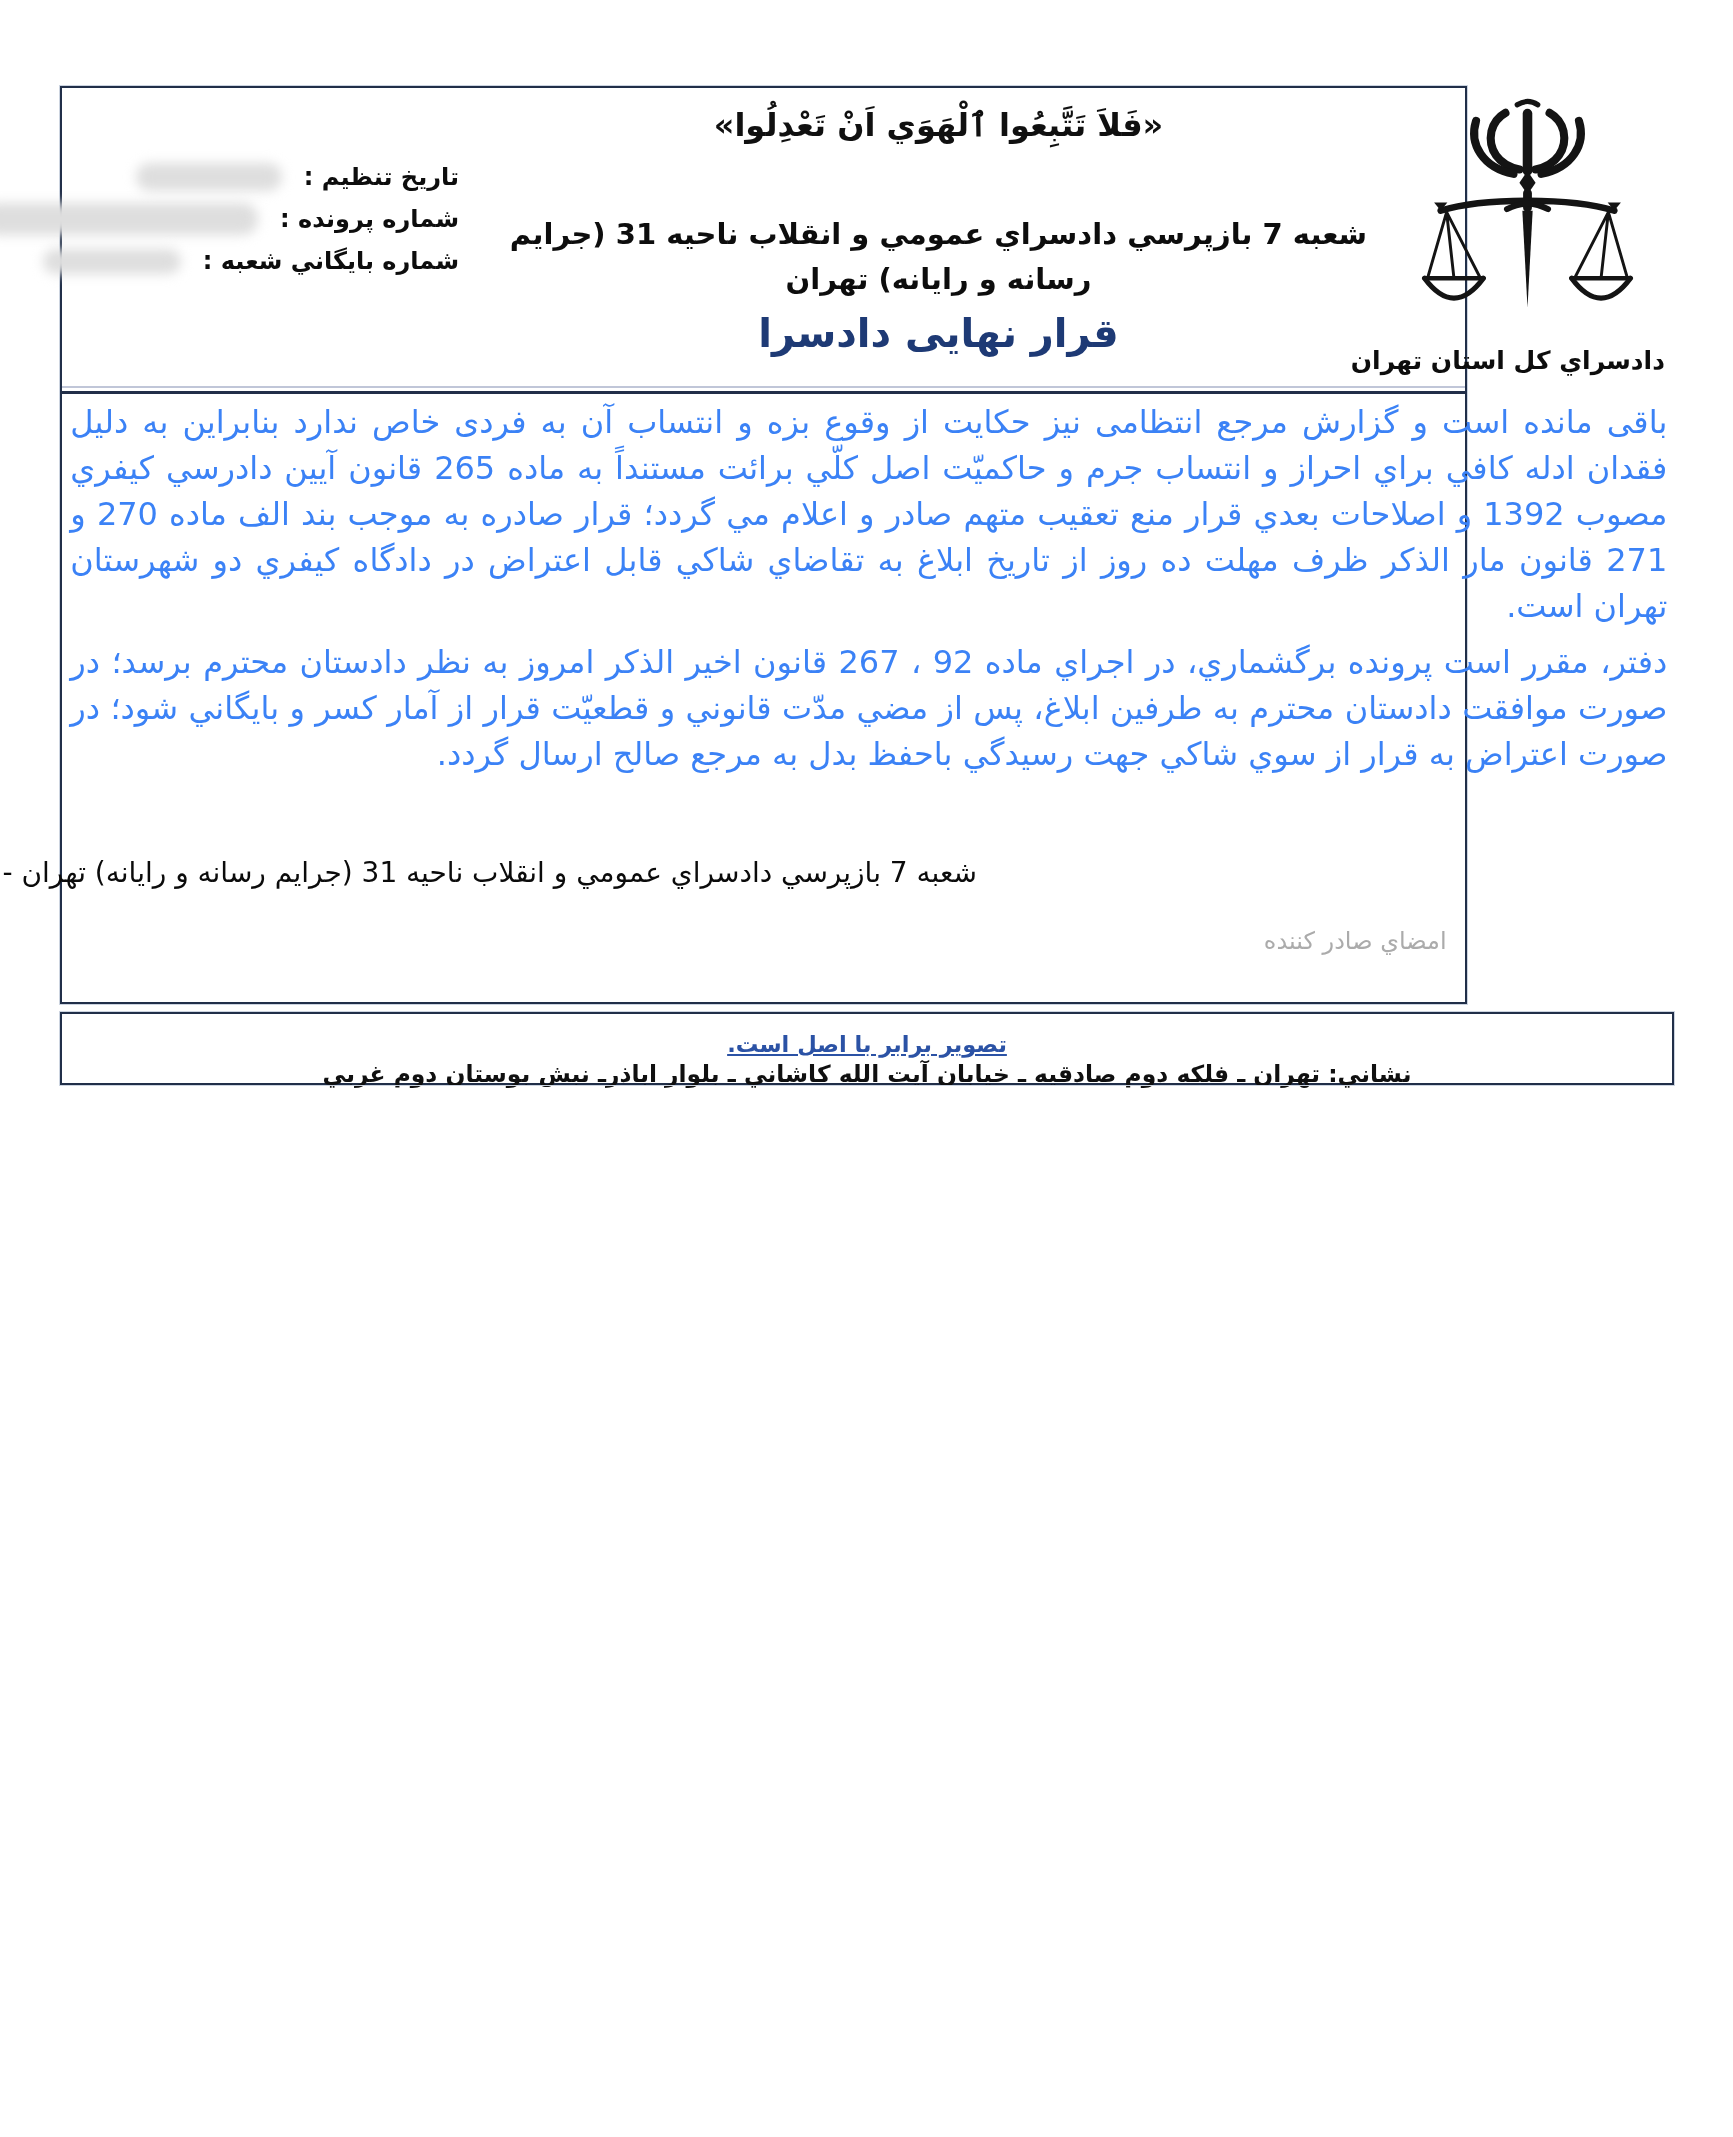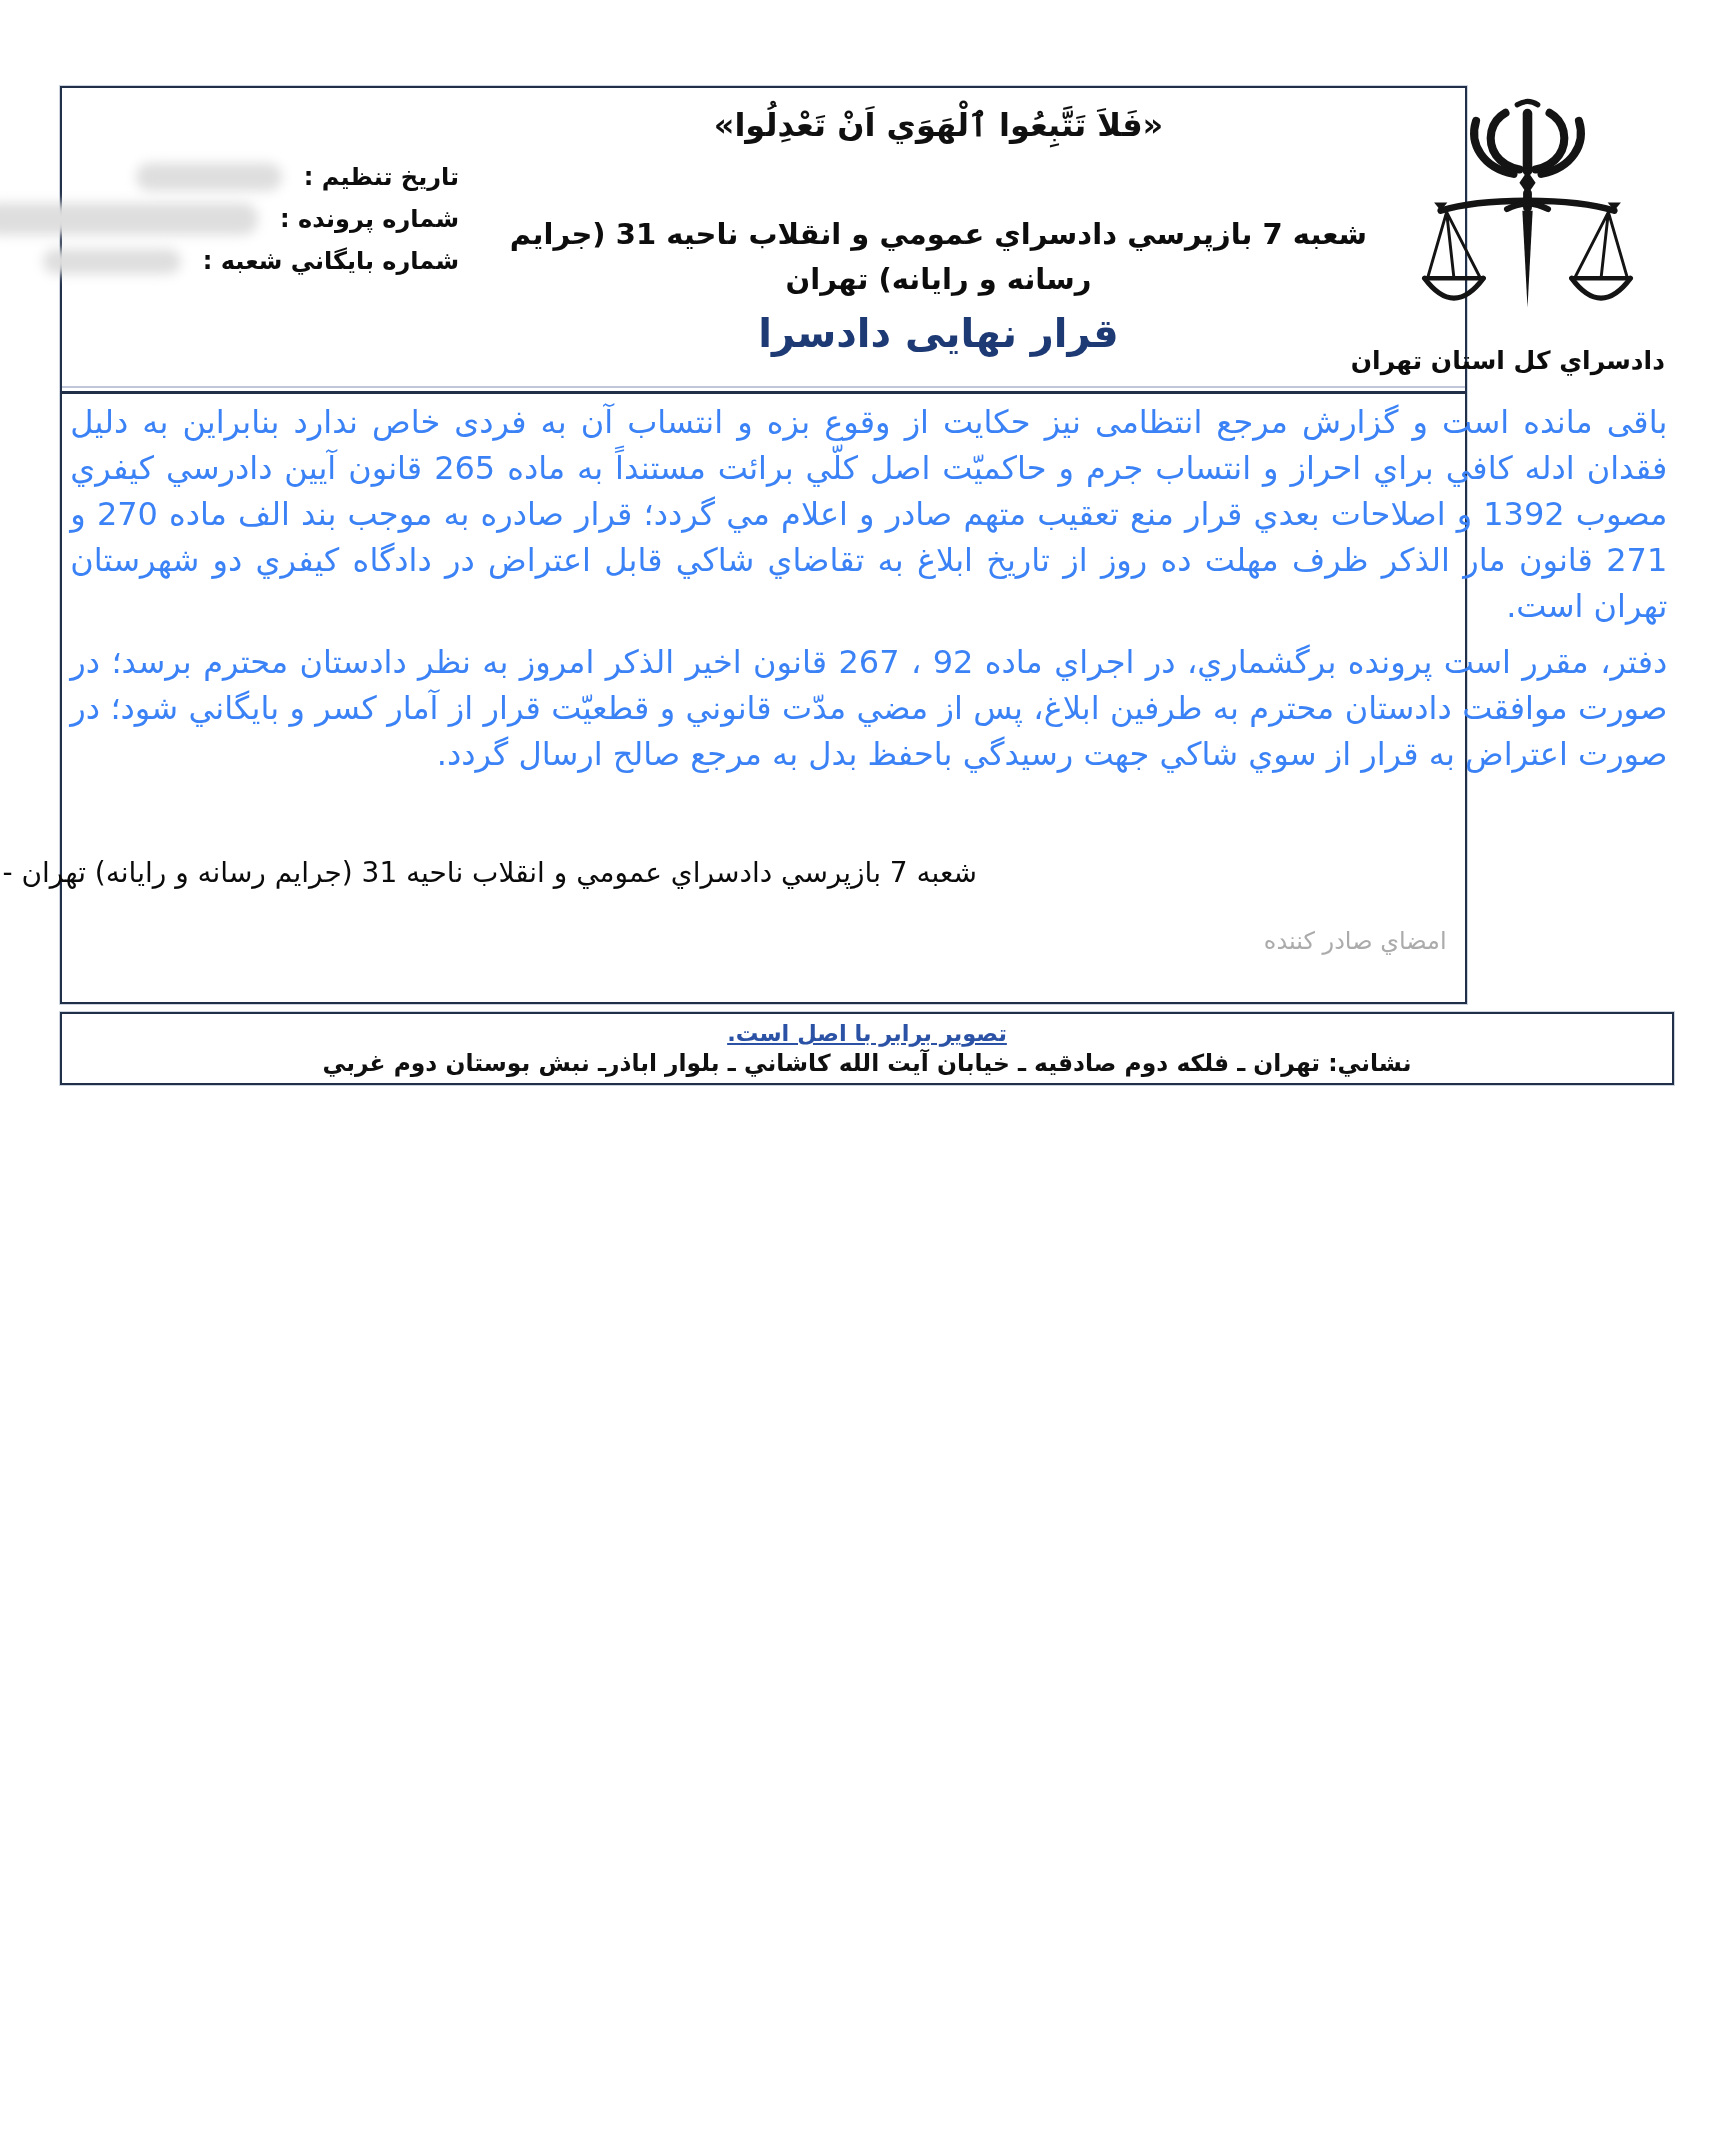--- a/index.html
+++ b/index.html
@@ -74,21 +74,21 @@
     font-size:24px;color:#ababab;
   }
 
   
   .footer-box{
     position:absolute;left:60px;top:1012px;width:1614px;height:73px;
     background:#ffffff;border:2.5px solid #212f49;outline:1.7px solid #ccd4e0;
     box-sizing:border-box;text-align:center;direction:rtl;
   }
   .certified{
-    margin-top:6px;font-weight:bold;font-size:22.5px;color:#2b52a5;
+    margin-top:17px;font-weight:bold;font-size:22.5px;color:#2b52a5;
     text-decoration:underline;
   }
   .address{
     margin-top:3.3px;font-weight:bold;font-size:23.4px;color:#101010;white-space:nowrap;
   }
 </style>
 </head>
 <body>
 
 <div class="page">

